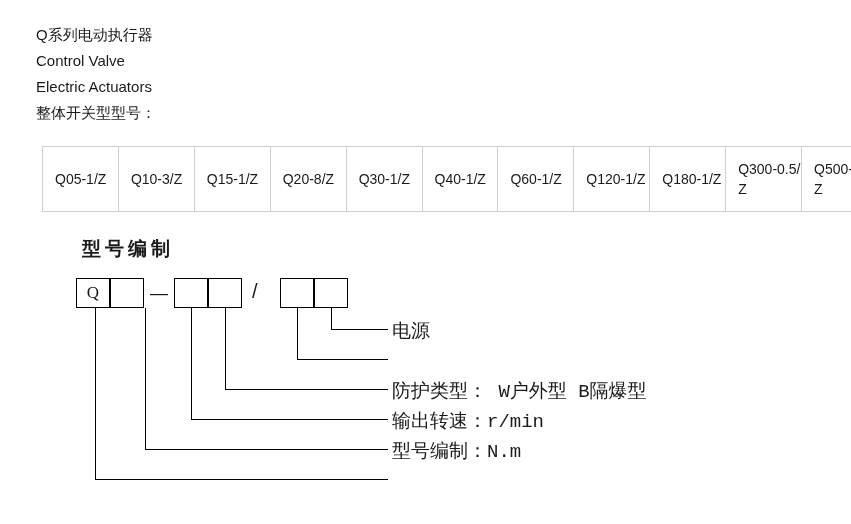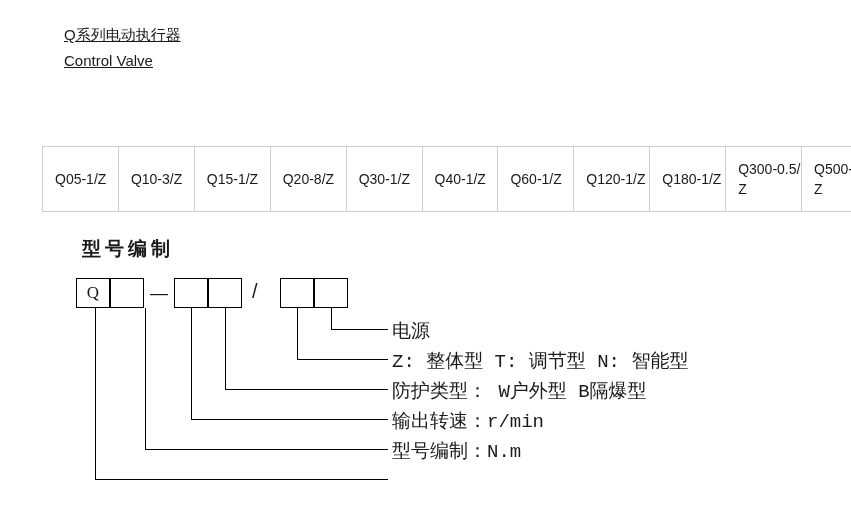--- a/index.html
+++ b/index.html
@@ -10,25 +10,24 @@
     width: 851px;
     height: 524px;
     background: #ffffff;
     font-family: "Liberation Sans", sans-serif;
     color: #1a1a1a;
     position: relative;
     overflow: hidden;
   }
   .heading-block {
     position: absolute;
-    left: 64px;
+    left: 36px;
     top: 22px;
     line-height: 26px;
     font-size: 15px;
-    text-decoration: underline;
   }
   .heading-block div {
     white-space: nowrap;
   }
   
   .model-table {
     position: absolute;
     left: 42px;
     top: 146px;
     width: 836px;
@@ -106,20 +105,22 @@
     font-size: 19px;
     white-space: nowrap;
   }
 </style>
 </head>
 <body>
 
 <div class="heading-block">
   <div>Q系列电动执行器</div>
   <div>Control Valve</div>
+  <div>Electric Actuators</div>
+  <div>整体开关型型号：</div>
 </div>
 
 <table class="model-table">
   <tbody>
       <tr>
     <td>Q05-1/Z</td>
     <td>Q10-3/Z</td>
     <td>Q15-1/Z</td>
     <td>Q20-8/Z</td>
     <td>Q30-1/Z</td>
@@ -147,21 +148,20 @@
     <div class="bx" style="left:204px;top:0;"></div>
     <div class="bx" style="left:238px;top:0;"></div>
   </div>
 
   <div class="vline" style="left:331px; top:80px; height:22px;"></div>
   <div class="hline" style="left:331px; top:101px; width:57px;"></div>
   <div class="label" style="left:392px; top:90px;">电源</div>
 
   <div class="vline" style="left:297px; top:80px; height:52px;"></div>
   <div class="hline" style="left:297px; top:131px; width:91px;"></div>
-  <div class="label" style="left:392px; top:120px;">Z: 整体型    T: 调节型    N: 智能型</div>
 
   <div class="vline" style="left:225px; top:80px; height:82px;"></div>
   <div class="hline" style="left:225px; top:161px; width:163px;"></div>
   <div class="label" style="left:392px; top:150px;">防护类型：  W户外型     B隔爆型</div>
 
   <div class="vline" style="left:191px; top:80px; height:112px;"></div>
   <div class="hline" style="left:191px; top:191px; width:197px;"></div>
   <div class="label" style="left:392px; top:180px;">输出转速：r/min</div>
 
   <div class="vline" style="left:145px; top:80px; height:142px;"></div>

